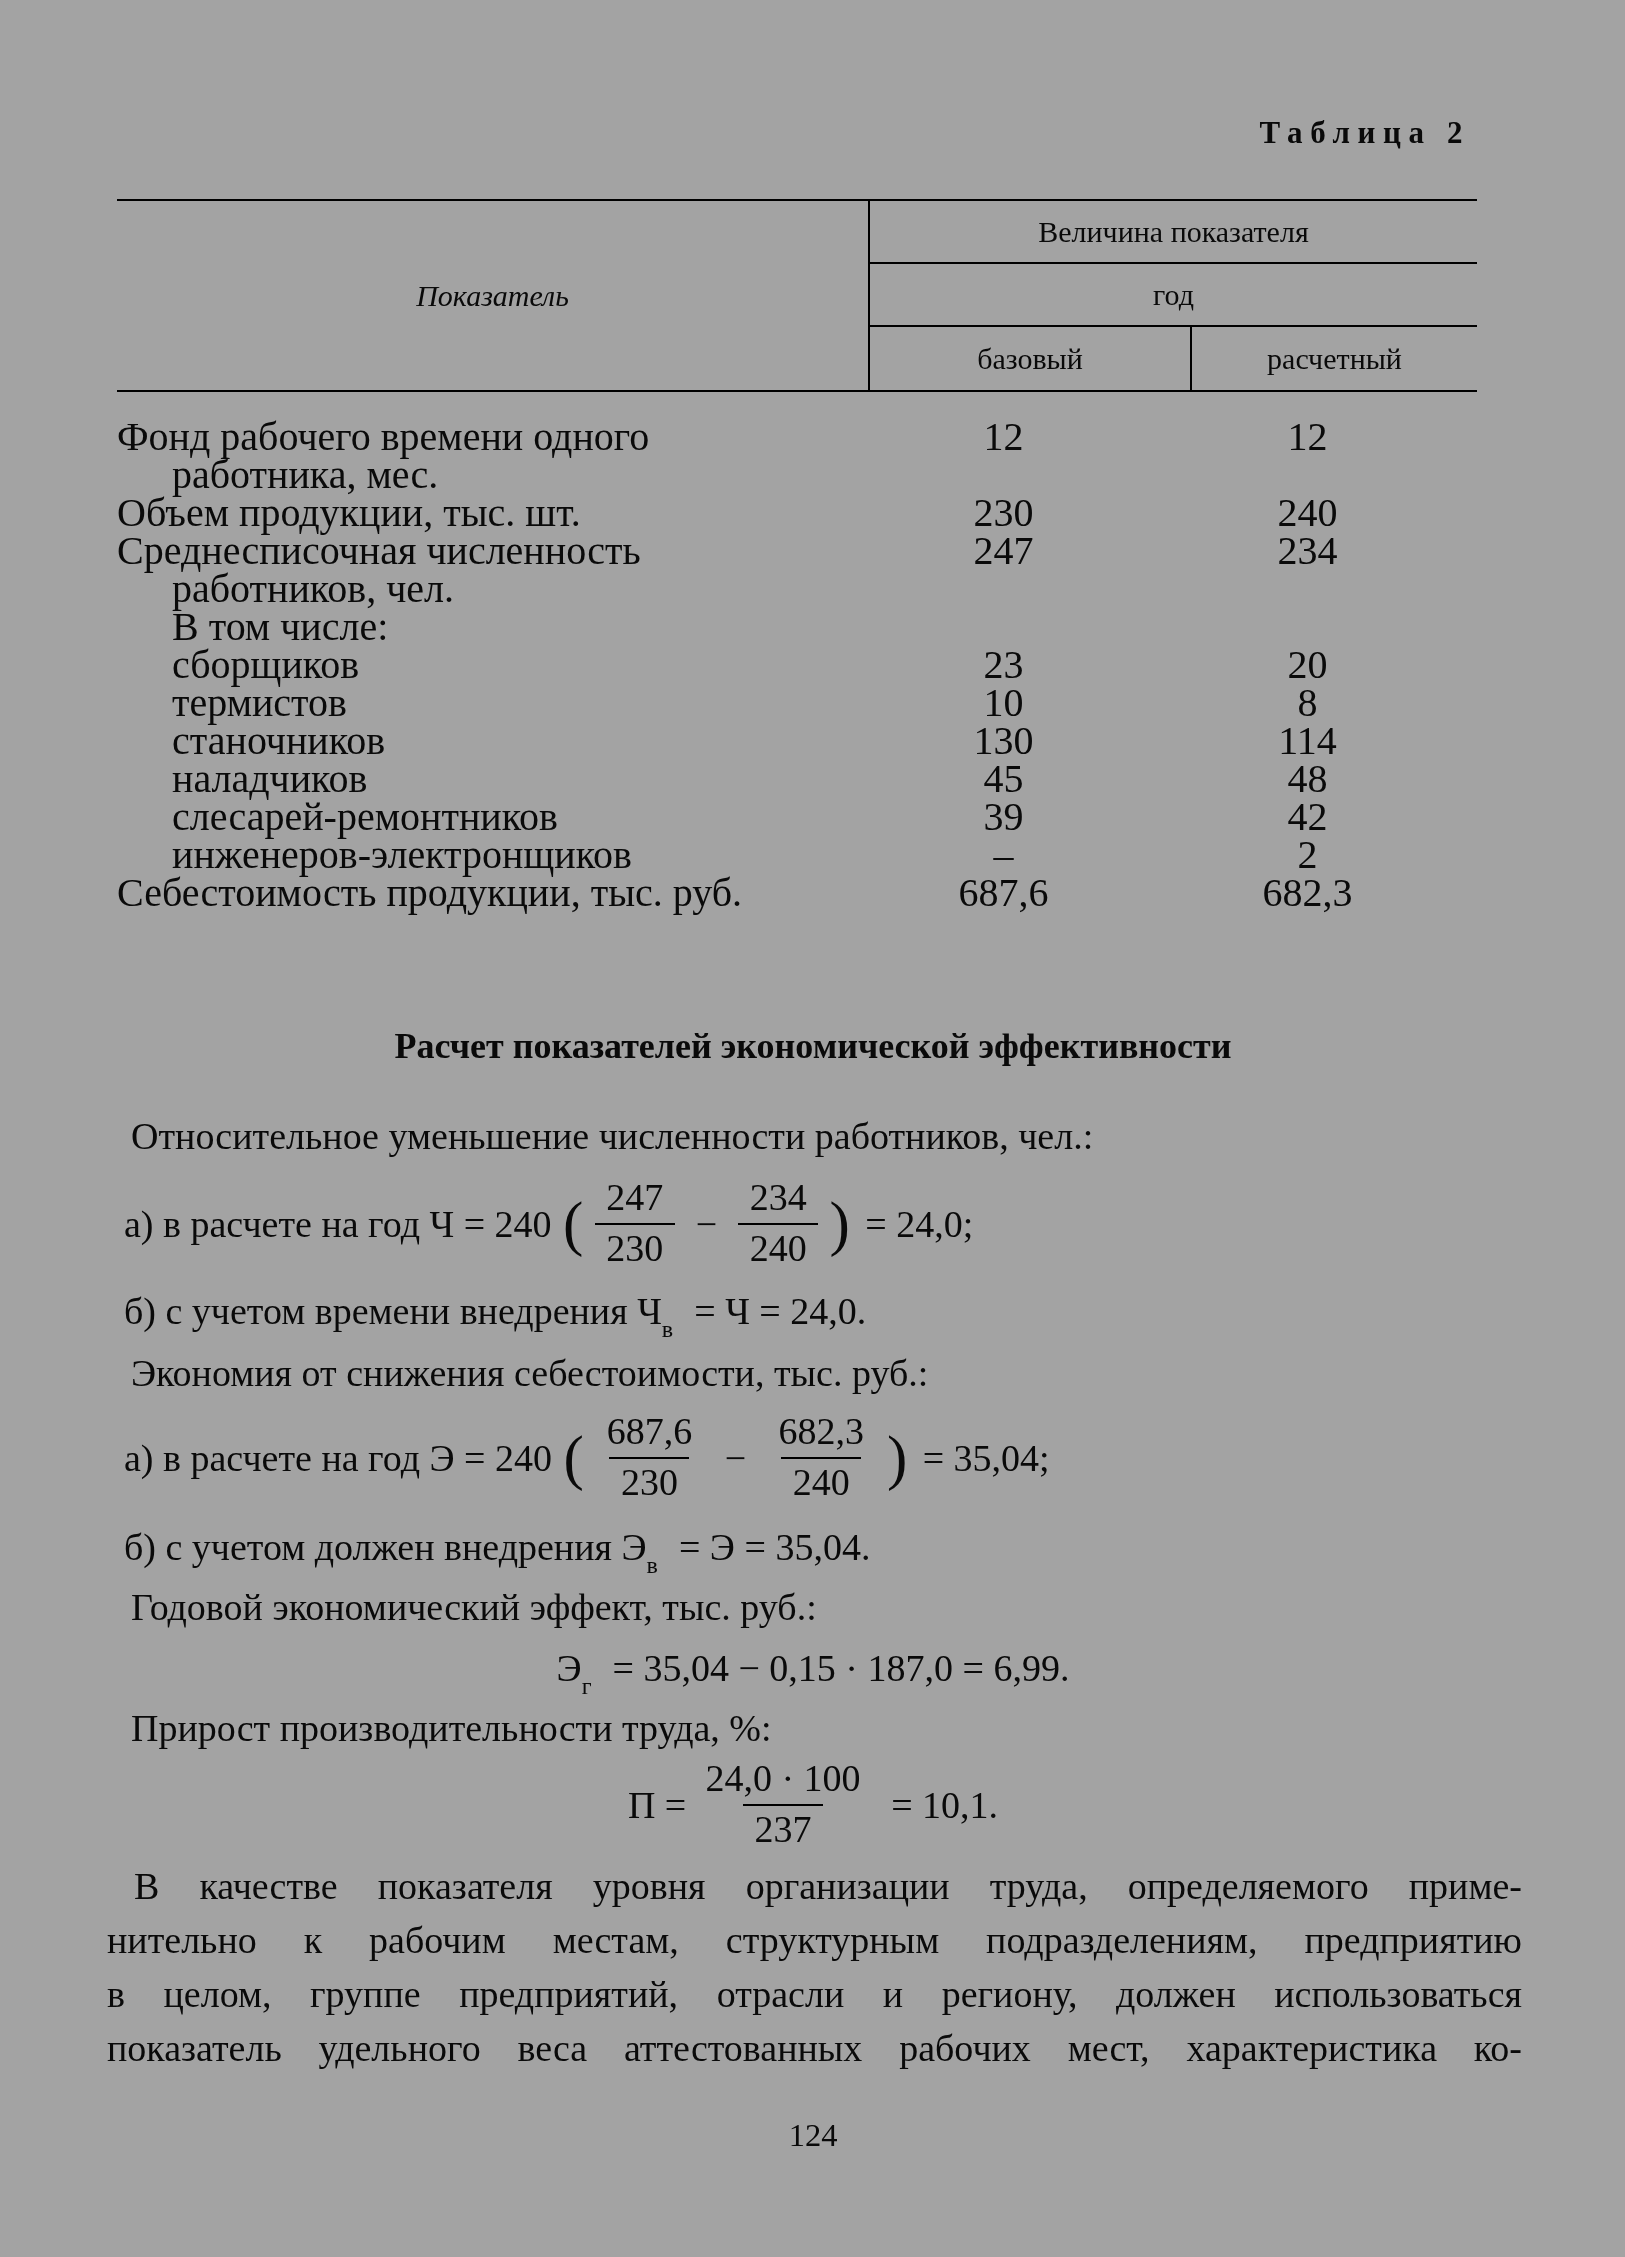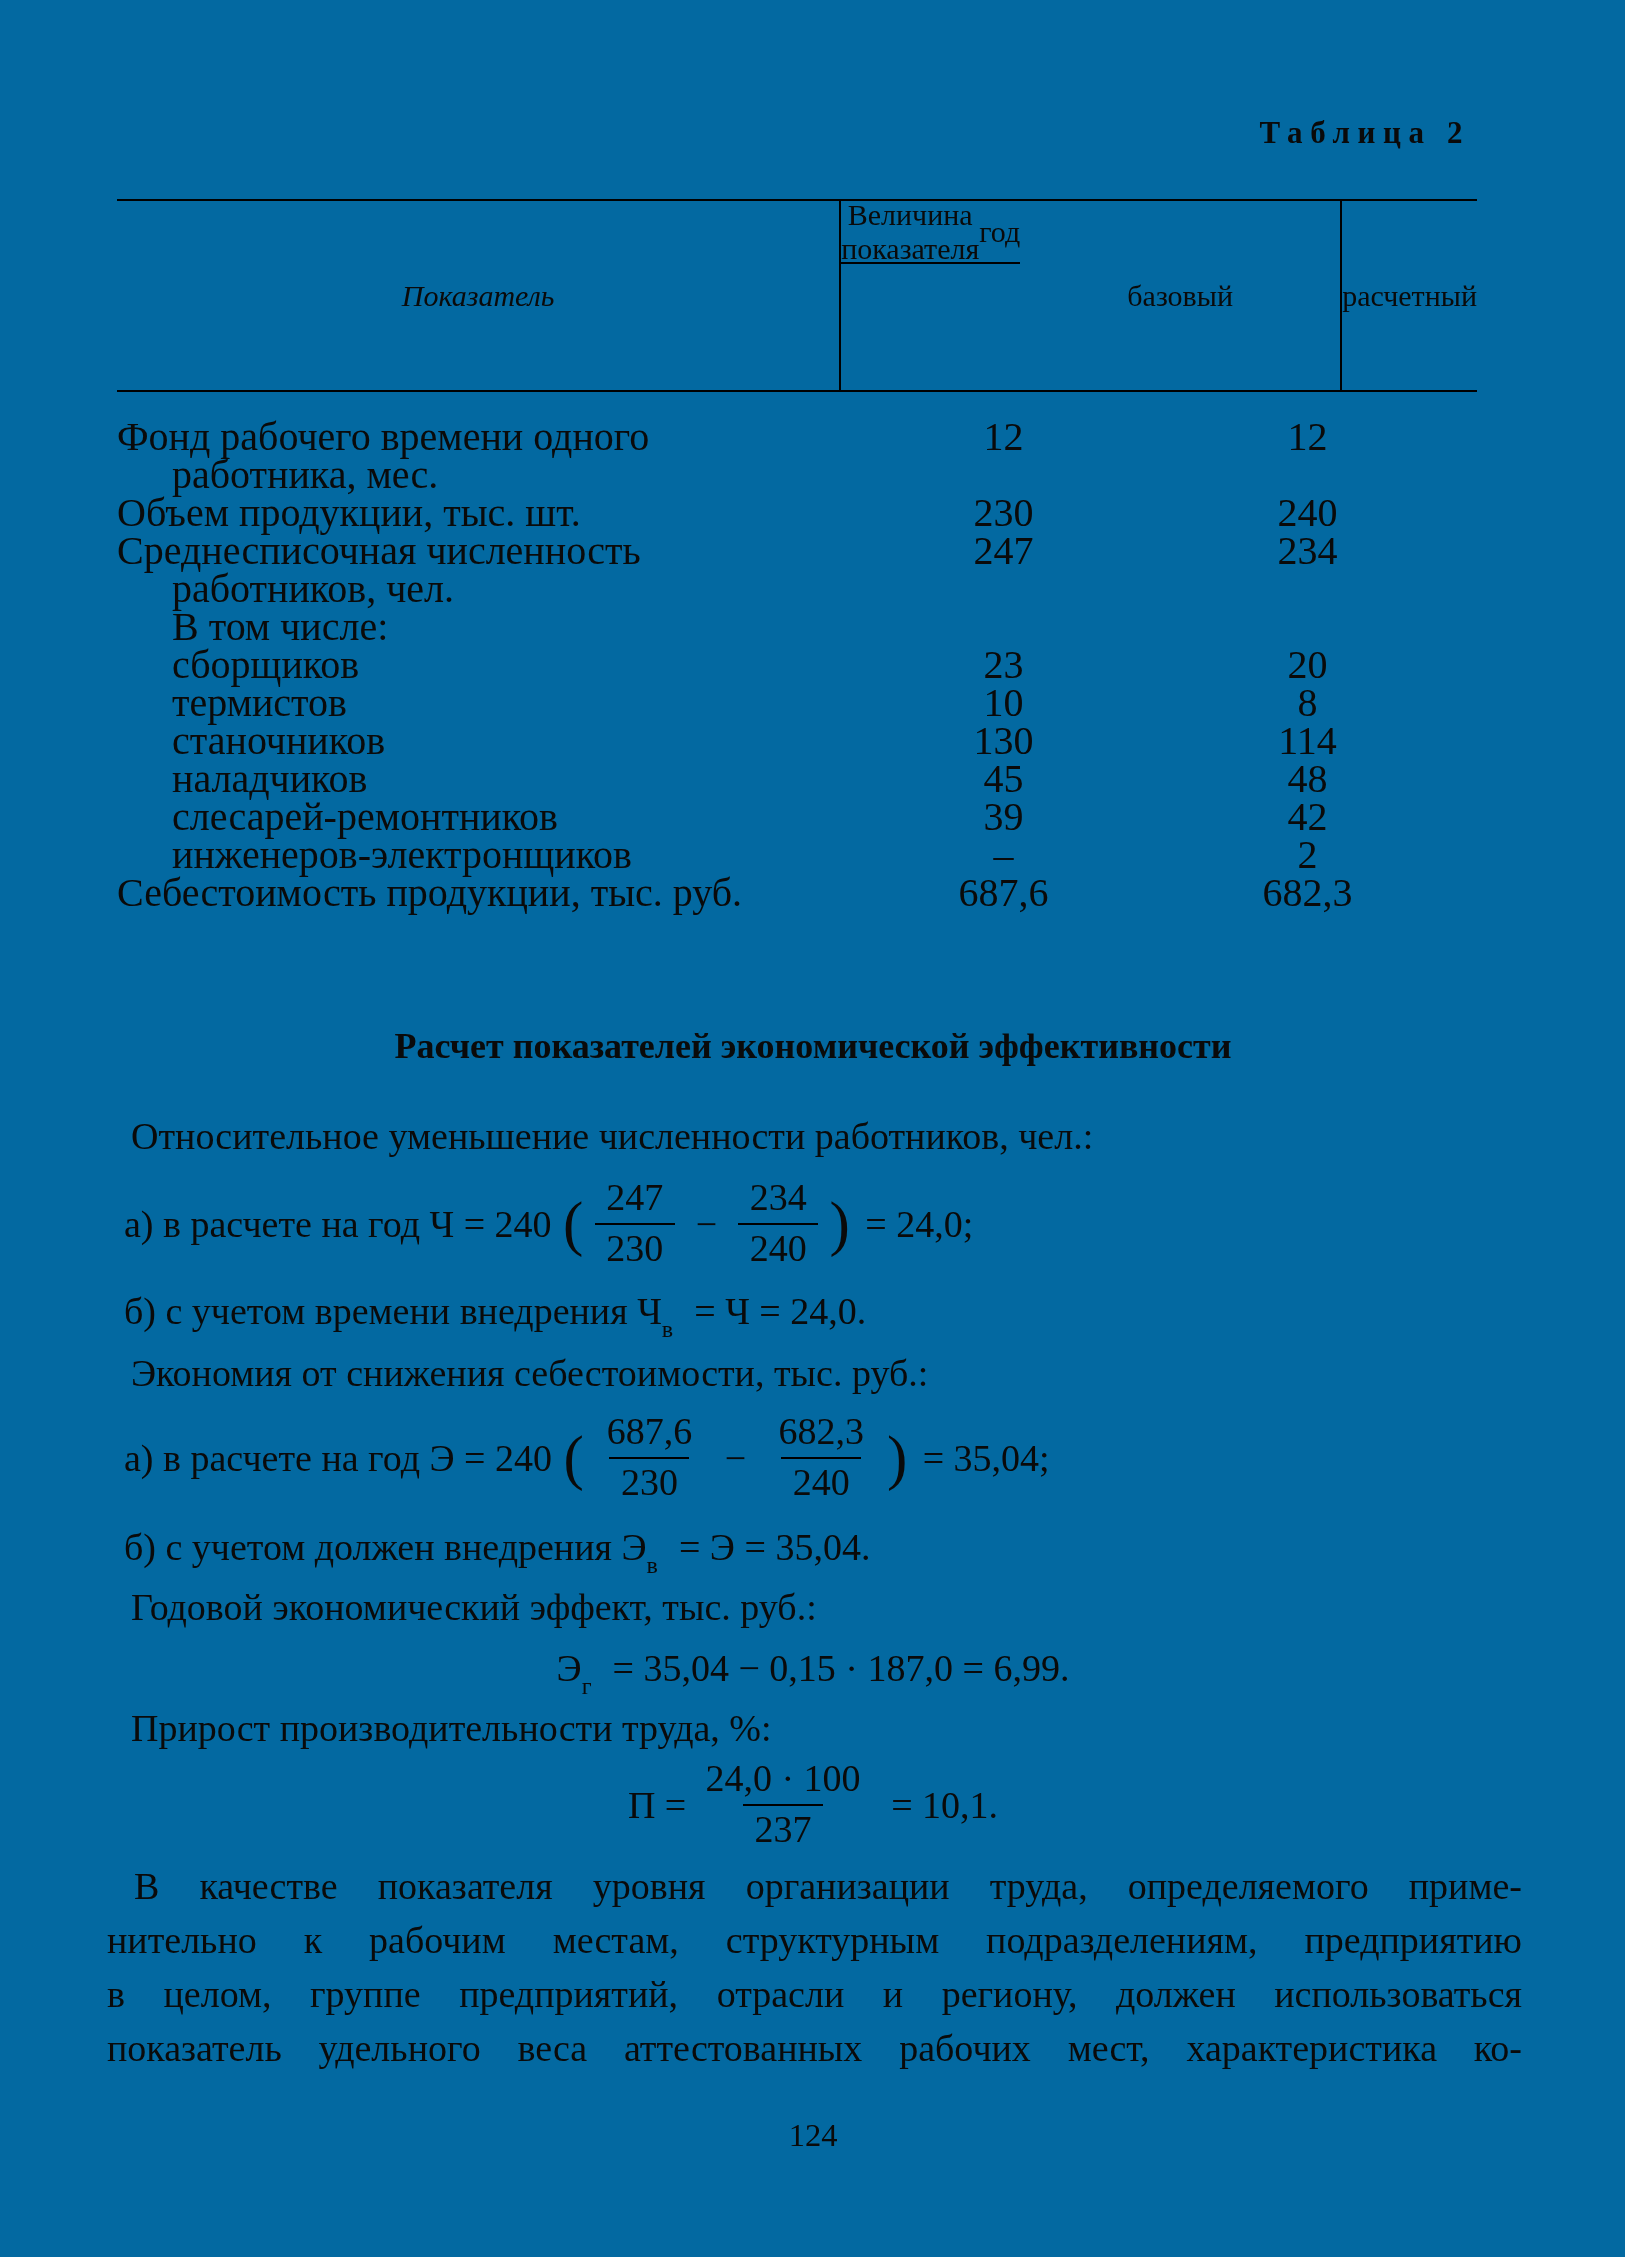--- a/index.html
+++ b/index.html
@@ -1,37 +1,37 @@
 <!DOCTYPE html>
 <html><head>
 <meta charset="utf-8">
 <style>
   html,body { margin:0; padding:0; background:#ffffff; }
   .page {
     position:relative; width:1626px; height:2258px;
-    background:#0369a1; color:#0a0a0a;
+    background:#a3a3a3; color:#0a0a0a;
     font-family:"Liberation Serif", serif;
     overflow:hidden;
   }
   
   .table-label {
     position:absolute; top:115px; right:156px;
     font-size:31px; font-weight:bold; letter-spacing:7.6px; white-space:nowrap;
   }
   
   .tbl { position:absolute; left:117px; top:199px; width:1360px; }
   .tbl-header {
     display:flex; border-top:2.9px solid #000; border-bottom:2.9px solid #000;
     height:189px; font-size:30px;
   }
   .th-left {
     width:753px; box-sizing:border-box; border-right:2.9px solid #000;
     display:flex; align-items:center; justify-content:center;font-style:italic;
   }
-  .th-right { flex:1; display:flex; flex-direction:row;text-align:center; }
+  .th-right { flex:1; display:flex; flex-direction:column;text-align:center; }
   .th-band {
     display:flex; align-items:center; justify-content:center;
     height:63px; box-sizing:border-box;
   }
   .th-value, .th-year { border-bottom:2.9px solid #000; }
   .th-cols { display:flex; flex:1; }
   .th-base {
     width:322px; box-sizing:border-box; border-right:2.9px solid #000;
     display:flex; align-items:center; justify-content:center;
   }

